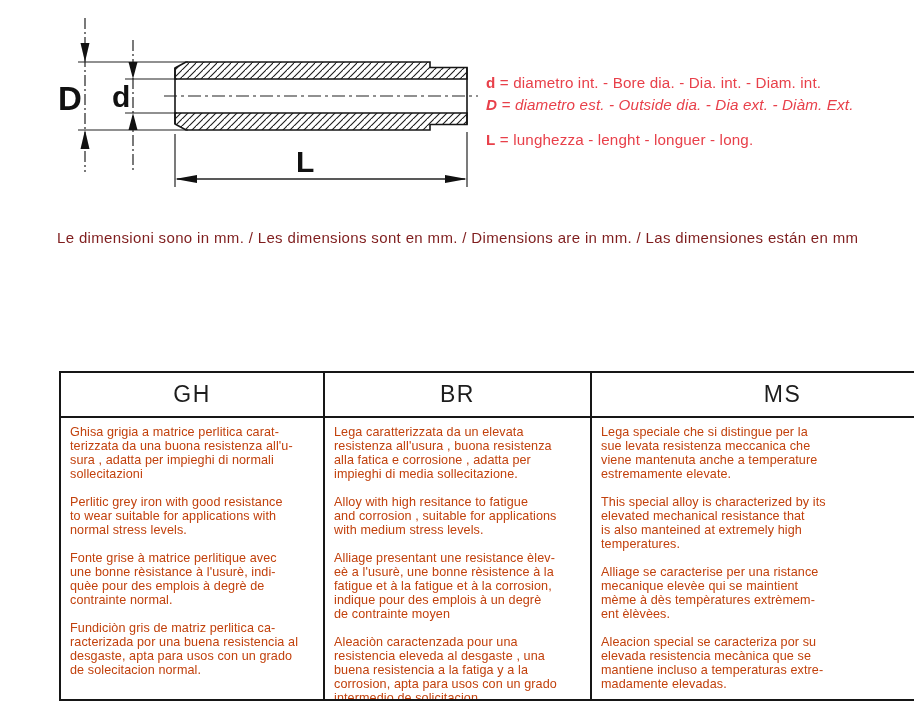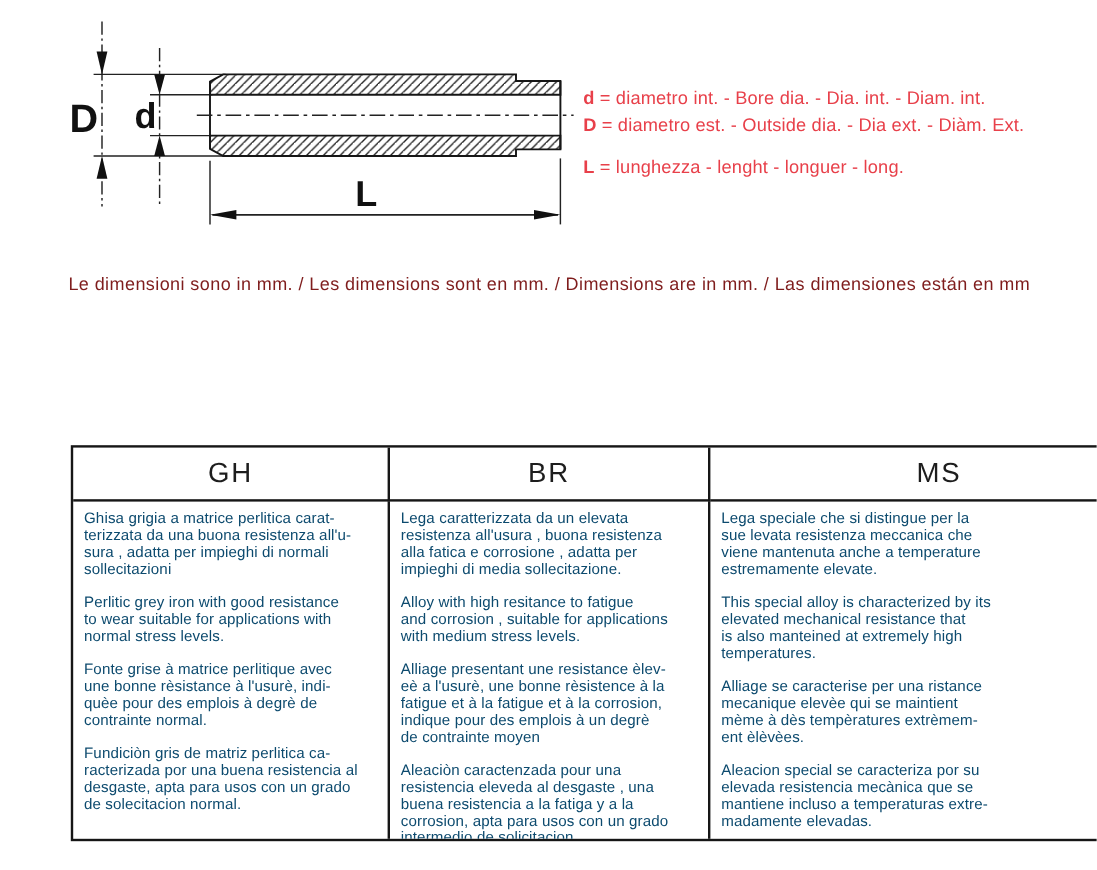--- a/index.html
+++ b/index.html
@@ -7,37 +7,37 @@
   .page { position:relative; width:914px; height:725px; background:#fff; overflow:hidden; }
 
   
   .drawing { position:absolute; left:0; top:0; width:480px; height:215px; }
 
   
   .legend { position:absolute; left:486px; top:0; width:424px; }
   .legend-row { position:absolute; left:0; white-space:nowrap; font-size:15.2px; color:#e8404a; letter-spacing:.15px; }
   .legend-row .sym { font-weight:700; }
   .legend-row:nth-child(1){ top:62px;margin-top:12px; }
-  .legend-row:nth-child(2){ top:96px; }
+  .legend-row:nth-child(2){ top:96px;font-style:italic; }
   .legend-row:nth-child(3){ top:131px; }
 
   
   .note { position:absolute; left:57px; top:229px; width:820px; font-size:15px; color:#7f1d1d; letter-spacing:.35px; white-space:nowrap; }
 
   
   .spec-table { position:absolute; left:59px; top:371px; width:896px; height:330px;
                 border:2px solid #161616; display:grid;
                 grid-template-columns:264px 267px 1fr;
                 grid-template-rows:45px 1fr; }
   .th { border-right:2px solid #161616; border-bottom:2px solid #161616;
         display:flex; align-items:center; justify-content:center;
         font-size:23px; letter-spacing:1.5px; color:#1d1d1d; }
   .th:nth-child(3){ border-right:none;padding-left:20px; }
   .td { border-right:2px solid #161616; padding:7px 4px 0 9px; overflow:hidden;
-        font-size:12.6px; line-height:14px; color:#0c4a6e; }
+        font-size:12.6px; line-height:14px; color:#c2410c; }
   .td:last-child { border-right:none; }
   .td p { white-space:pre-line; margin-bottom:14px; letter-spacing:.1px; }
 </style>
 </head>
 <body>
 
 <div class="page">
 
   <svg class="drawing" viewBox="0 0 480 215">
     <defs>

